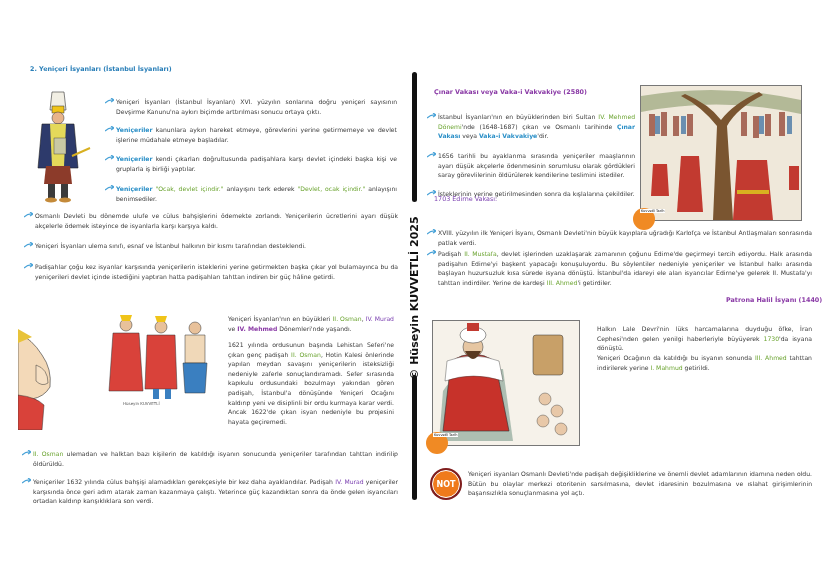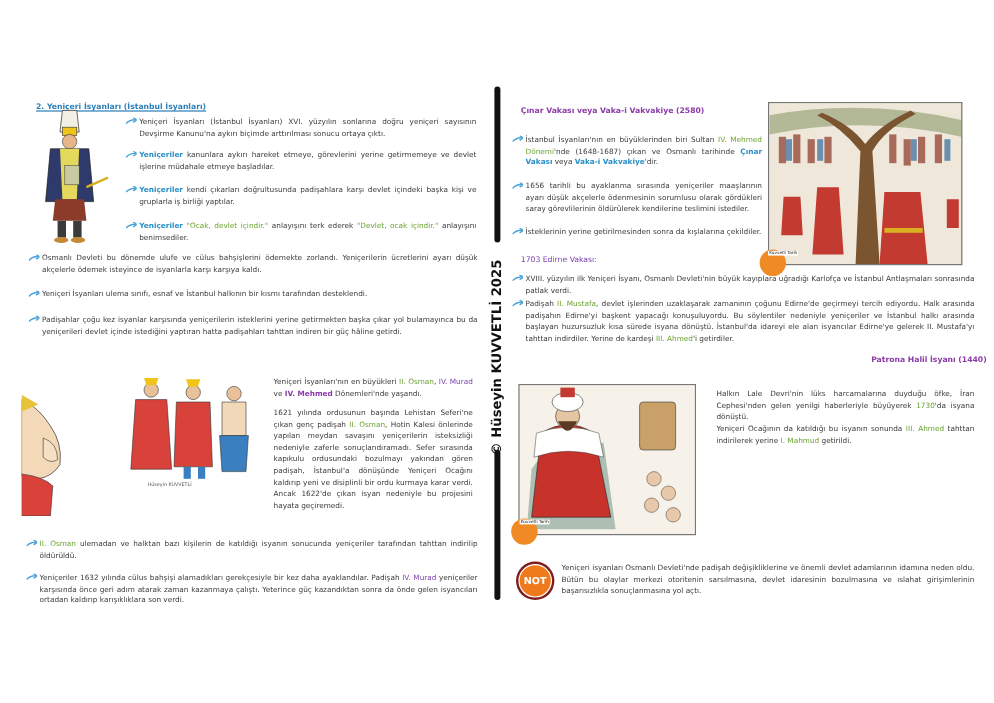--- a/index.html
+++ b/index.html
@@ -20,21 +20,21 @@
   .watermark { position:absolute; left:401px; top:228px; width:26px; height:140px; }
   .watermark span { position:absolute; left:50%; top:50%; transform:translate(-50%,-50%) rotate(-90deg);
      white-space:nowrap; font-weight:bold; font-size:11px; color:#111; }
   .img-frame { position:absolute; border:1px solid #777; background:#f4efe6; overflow:hidden; }
   .stamp { position:absolute; width:22px; height:22px; border-radius:50%; background:#f08a24; }
   .stamp-label { position:absolute; font-size:3.5px; color:#111; background:#fff; padding:0 1px; }
 </style>
 </head>
 <body>
 
-<div class="abs heading-blue" style="left:30px;top:85px;text-decoration:underline;">2. Yeniçeri İsyanları (İstanbul İsyanları)</div>
+<div class="abs heading-blue" style="left:30px;top:65px;">2. Yeniçeri İsyanları (İstanbul İsyanları)</div>
 
 <div class="abs" style="left:22px;top:88px;width:72px;height:118px;">
   <svg width="72" height="118" viewBox="0 0 72 118">
     <path d="M30 4 L42 4 L44 22 L28 22 Z" fill="#f2efe4" stroke="#333" stroke-width="0.6"></path>
     <rect x="30" y="18" width="12" height="7" fill="#f0c419" stroke="#333" stroke-width="0.5"></rect>
     <circle cx="36" cy="30" r="6" fill="#e8b48a" stroke="#333" stroke-width="0.5"></circle>
     <path d="M20 36 L52 36 L56 80 L16 80 Z" fill="#2d3a6b" stroke="#222" stroke-width="0.6"></path>
     <path d="M28 36 L44 36 L42 78 L30 78 Z" fill="#e4d95a"></path>
     <rect x="32" y="50" width="12" height="16" fill="#c9c9a4" stroke="#333" stroke-width="0.4"></rect>
     <path d="M24 78 L48 78 L50 96 L22 96 Z" fill="#8c3b2a"></path>
@@ -183,21 +183,21 @@
     <path d="M12 78 L26 78 L28 110 L10 110 Z" fill="#c23a30"></path>
     <path d="M40 70 L58 70 L62 126 L36 126 Z" fill="#c23a30"></path>
     <path d="M96 74 L126 74 L132 134 L92 134 Z" fill="#c23a30"></path>
     <rect x="96" y="104" width="32" height="4" fill="#d8b020"></rect>
     <path d="M148 80 L158 80 L158 104 L148 104 Z" fill="#c23a30"></path>
   </svg>
 </div>
 <div class="stamp" style="left:633px;top:208px;"></div>
 <div class="stamp-label" style="left:640px;top:209px;">Kuvvetli Tarih</div>
 
-<div class="abs heading-purple" style="left:434px;top:212px;font-weight:normal;color:#7a3fb0;">1703 Edirne Vakası:</div>
+<div class="abs heading-purple" style="left:434px;top:195px;font-weight:normal;color:#7a3fb0;">1703 Edirne Vakası:</div>
 
 <div class="bullet txt" style="left:427px;top:228px;width:385px;">
   <svg class="arrow" viewBox="0 0 9 6">
       <path d="M0 5 Q4 1 9 2 L6 0 M9 2 L6 4" stroke="#4aa3d8" stroke-width="1.2" fill="none"></path>
     </svg>
   <div class="body"><span>XVIII. yüzyılın ilk Yeniçeri İsyanı, Osmanlı Devleti'nin büyük kayıplara uğradığı Karlofça ve İstanbul Antlaşmaları sonrasında patlak verdi.</span></div>
 </div>
 <div class="bullet txt" style="left:427px;top:249px;width:385px;">
   <svg class="arrow" viewBox="0 0 9 6">
       <path d="M0 5 Q4 1 9 2 L6 0 M9 2 L6 4" stroke="#4aa3d8" stroke-width="1.2" fill="none"></path>

